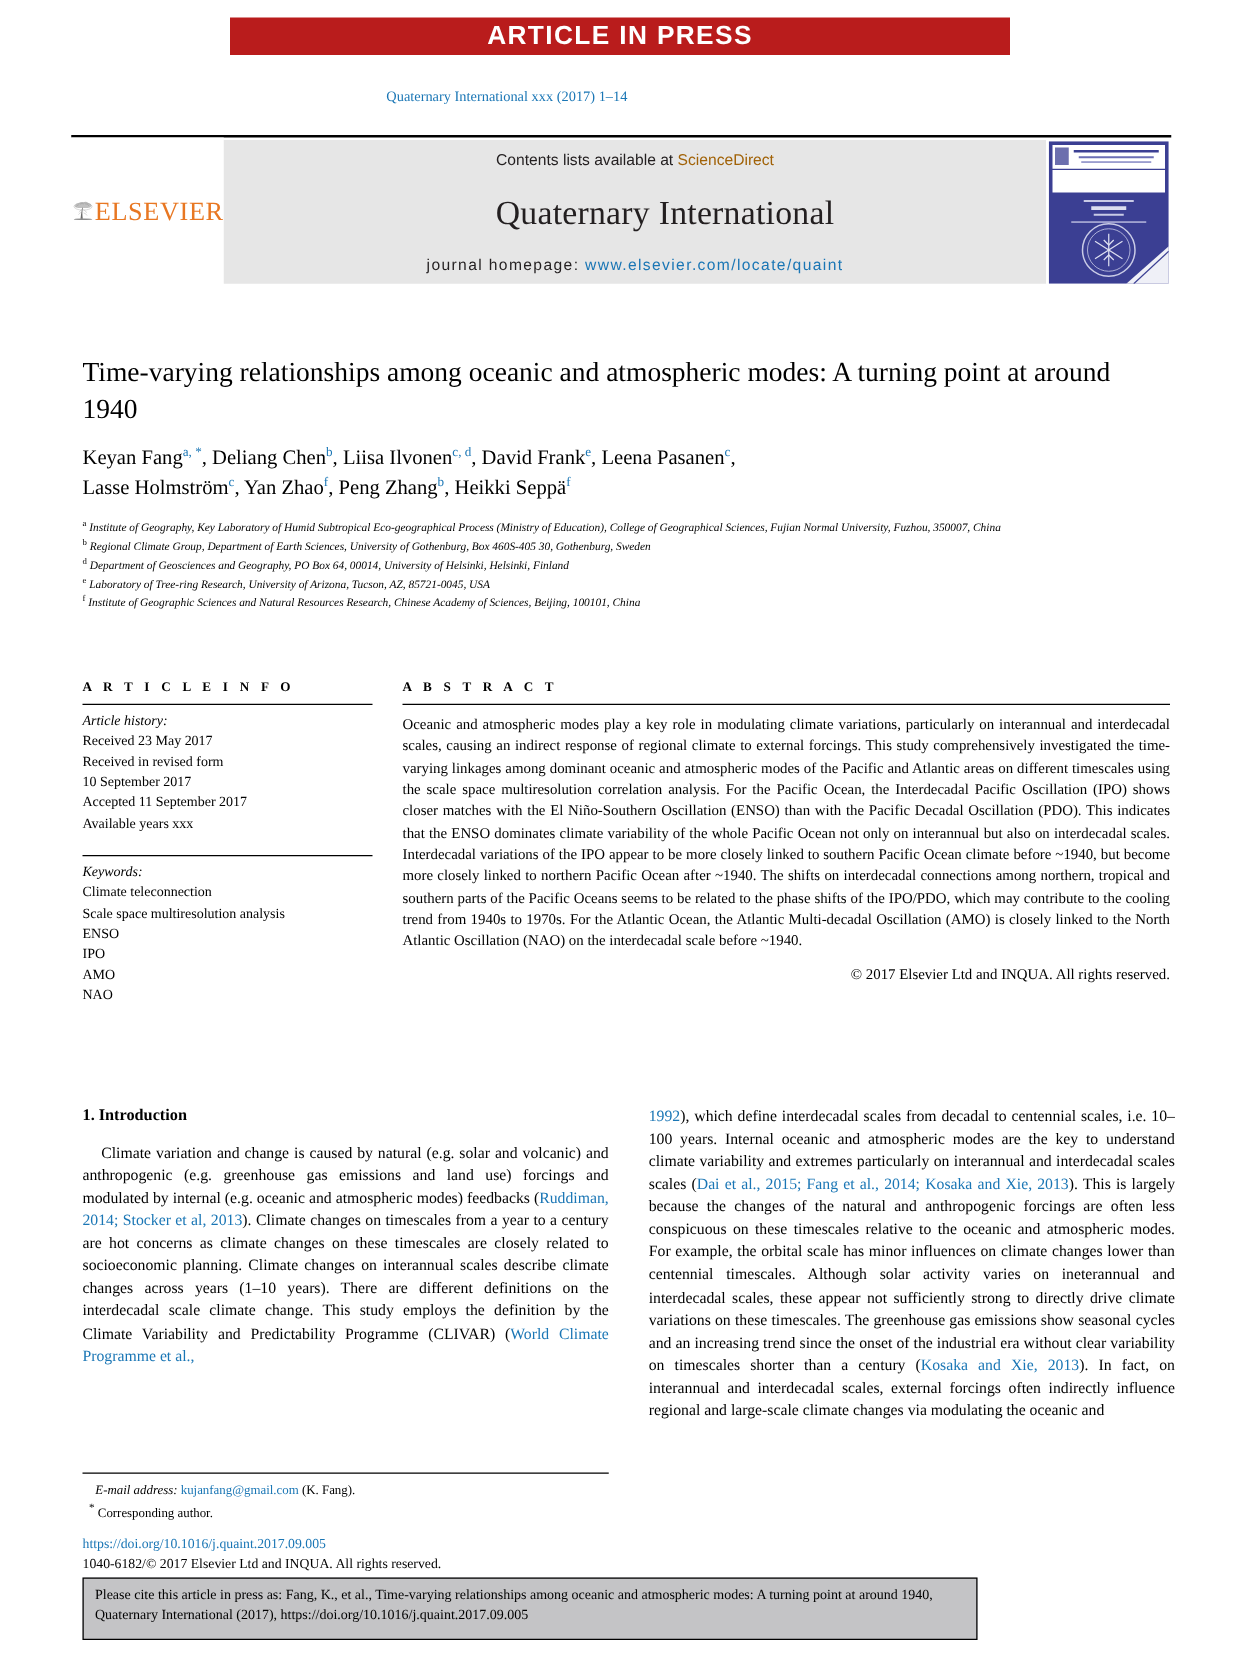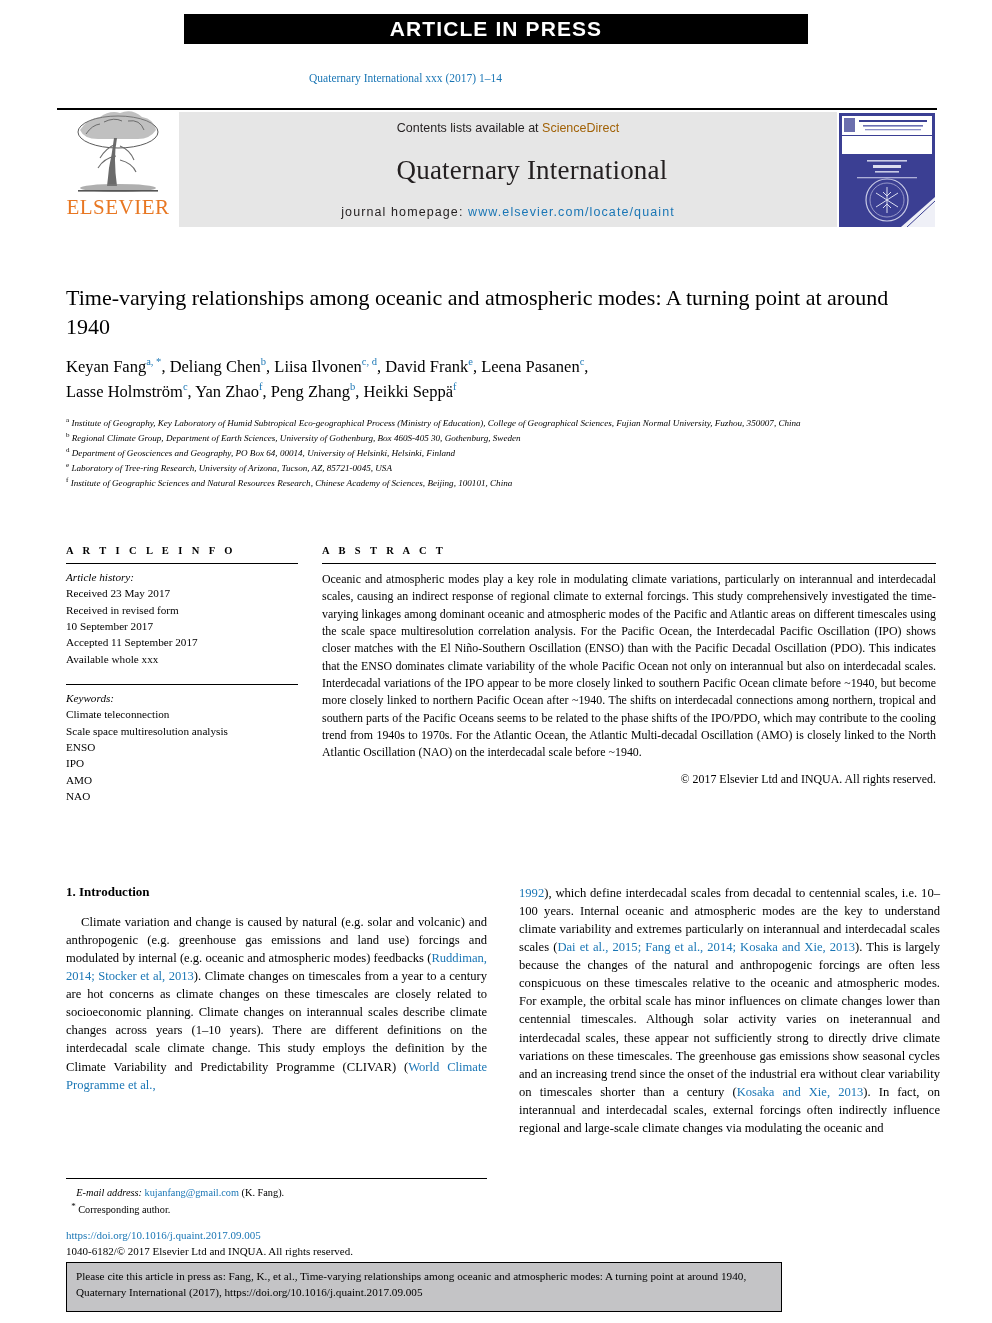--- a/index.html
+++ b/index.html
@@ -14,21 +14,21 @@
     overflow: hidden;
   }
 
   
   .aip-banner {
     position: absolute;
     left: 184px;
     top: 14px;
     width: 624px;
     height: 30px;
-    background: #000000;
+    background: #b91c1c;
     display: flex;
     align-items: center;
     justify-content: center;
   }
   .aip-banner span {
     font-family: "Liberation Sans", sans-serif;
     font-weight: bold;
     font-size: 21px;
     letter-spacing: 1.1px;
     color: #ffffff;
@@ -49,23 +49,23 @@
   .masthead {
     position: absolute;
     left: 57px; top: 108px;
     width: 880px; height: 120px;
     border-top: 2px solid #000;
     display: flex;
   }
   .mast-logo {
     width: 122px;
     display: flex;
-    flex-direction: column;
+    flex-direction: row;
     align-items: center;
-    justify-content: flex-start;
+    justify-content: center;
     padding-bottom: 1px;
     background: #ffffff;
   }
   .tree-svg { display:block; }
   .elsevier-word {
     font-family: "Liberation Serif", serif;
     font-size: 21px;
     letter-spacing: 0.5px;
     color: #e87722;
     line-height: 1;
@@ -312,21 +312,21 @@
 
   <div class="col-info">
     <div class="sec-head">A R T I C L E   I N F O</div>
     <div class="rule"></div>
     <div class="info-body">
       <div class="ital">Article history:</div>
       <div>Received 23 May 2017</div>
       <div>Received in revised form</div>
       <div>10 September 2017</div>
       <div>Accepted 11 September 2017</div>
-      <div>Available whole xxx</div>
+      <div>Available years xxx</div>
     </div>
     <div class="kw-block">
       <div class="rule"></div>
       <div class="info-body">
         <div class="ital">Keywords:</div>
         <div>Climate teleconnection</div>
         <div>Scale space multiresolution analysis</div>
         <div>ENSO</div>
         <div>IPO</div>
         <div>AMO</div>

